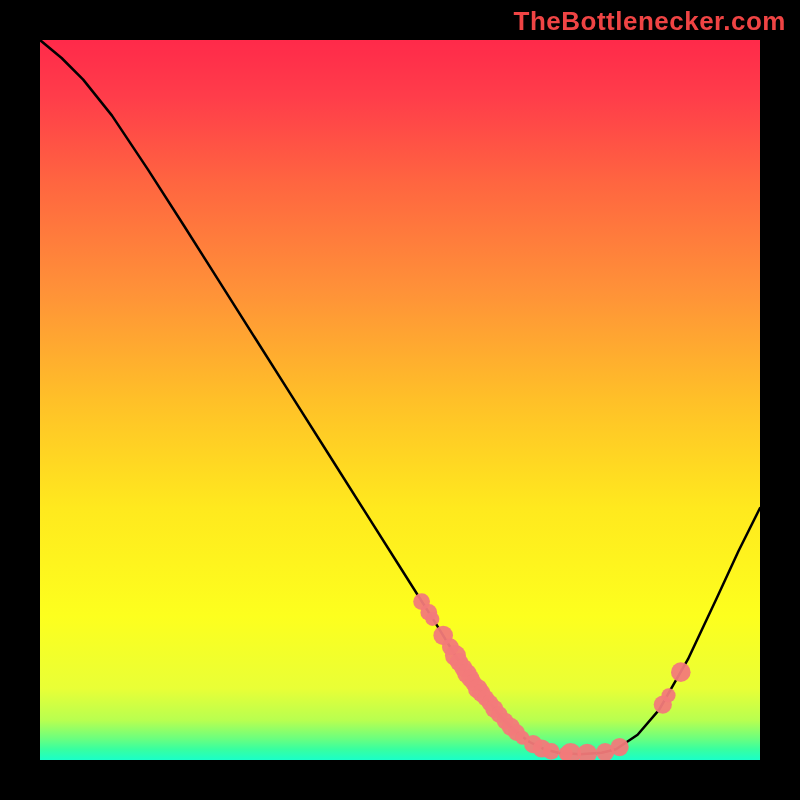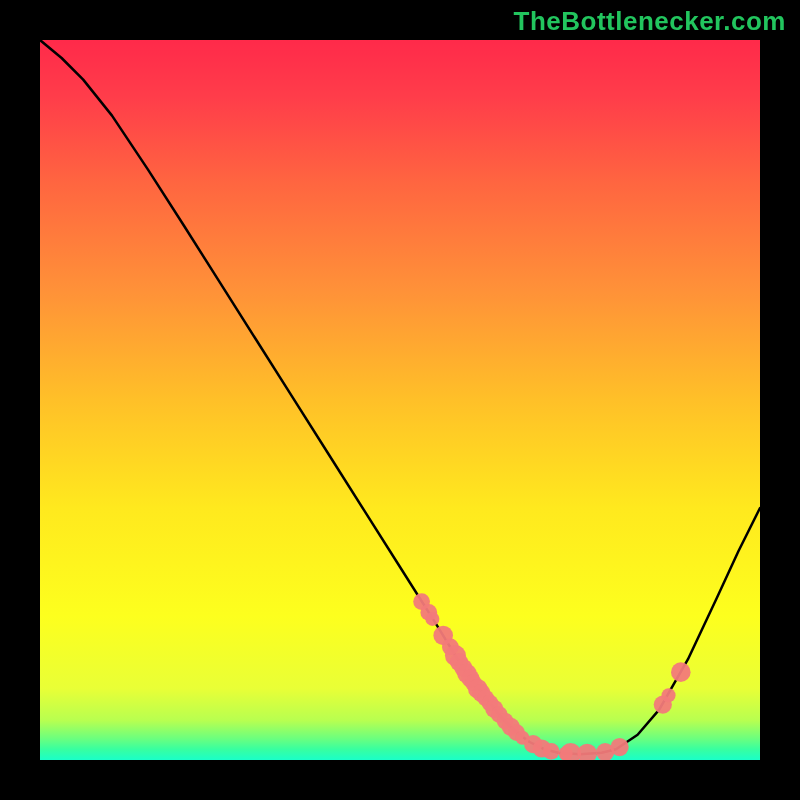--- a/index.html
+++ b/index.html
@@ -14,21 +14,21 @@
   .outer {
     width: 800px;
     height: 800px;
     background: #000;
     position: relative;
   }
   .watermark {
     position: absolute;
     top: 6px;
     right: 14px;
-    color: #22c55e;
+    color: #ef4444;
     font-size: 26px;
     font-weight: bold;
     letter-spacing: 0.5px;
     z-index: 10;
   }
   .plot-wrap {
     position: absolute;
     left: 40px;
     top: 40px;
     width: 720px;

